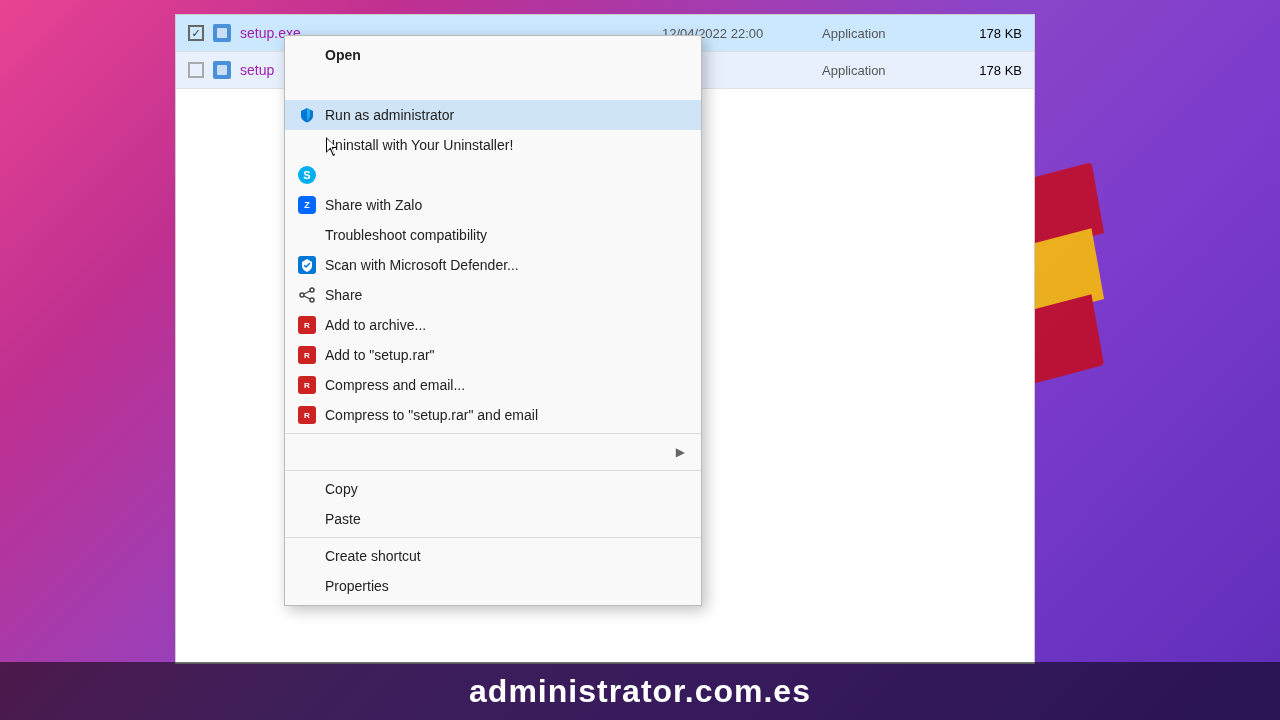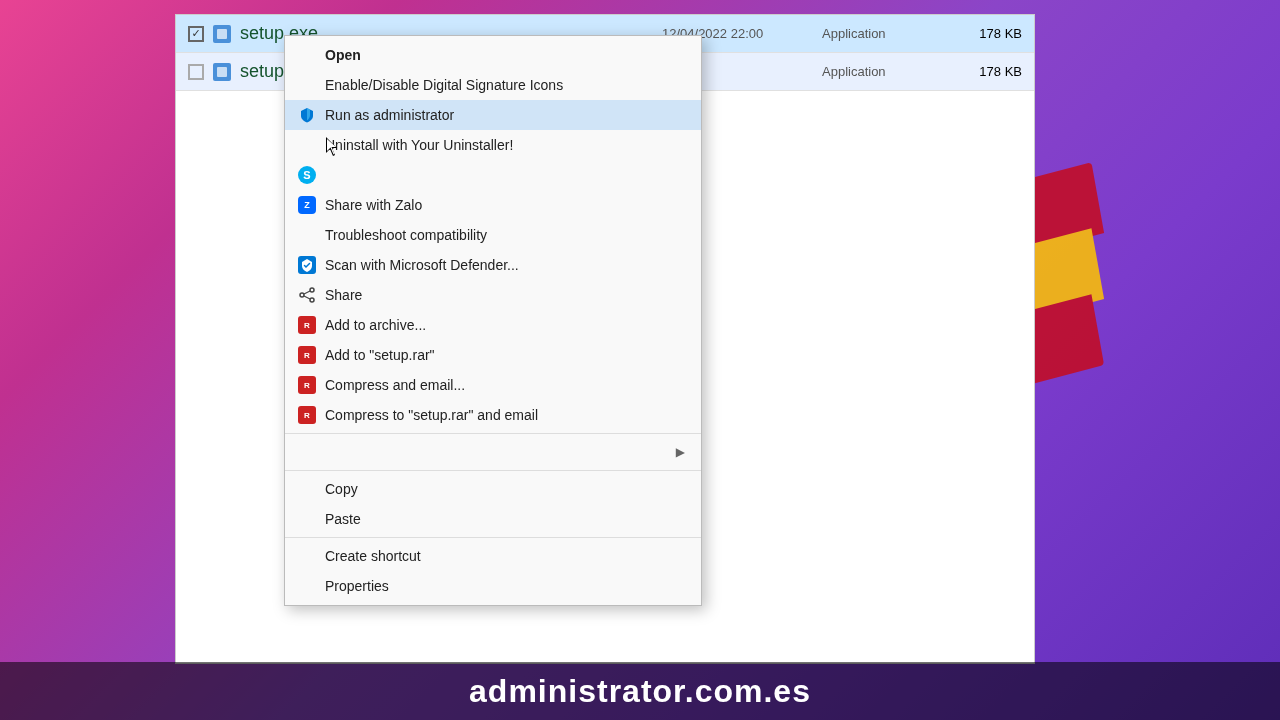--- a/index.html
+++ b/index.html
@@ -110,22 +110,22 @@
       justify-content: center;
     }
 
     .file-icon svg {
       width: 18px;
       height: 18px;
     }
 
     .file-name {
       flex: 1;
-      font-size: 18px;
-      color: #14532d;
+      font-size: 14px;
+      color: #a21caf;
     }
 
     .file-date {
       width: 160px;
       font-size: 13px;
       color: #555;
     }
 
     .file-type {
       width: 120px;
@@ -313,21 +313,20 @@
 
   <div class="context-menu">
 
     <div class="menu-item">
       <div class="item-icon"></div>
       <span class="item-label" style="font-weight:700;">Open</span>
     </div>
 
     <div class="menu-item">
       <div class="item-icon"></div>
-      <span class="item-label">Enable/Disable Digital Signature Icons</span>
     </div>
 
     <div class="menu-item highlighted">
       <div class="item-icon">
         <svg width="18" height="18" viewBox="0 0 18 18">
           <path d="M9 2 L15 5 L15 10 C15 13 12 15.5 9 16.5 C6 15.5 3 13 3 10 L3 5 Z" fill="#0078d4"></path>
           <path d="M9 2 L12 3.5 L12 9 C12 11.5 10.5 13.5 9 14.5" fill="#4fc3f7" opacity="0.6"></path>
         </svg>
       </div>
       <span class="item-label">Run as administrator</span>

